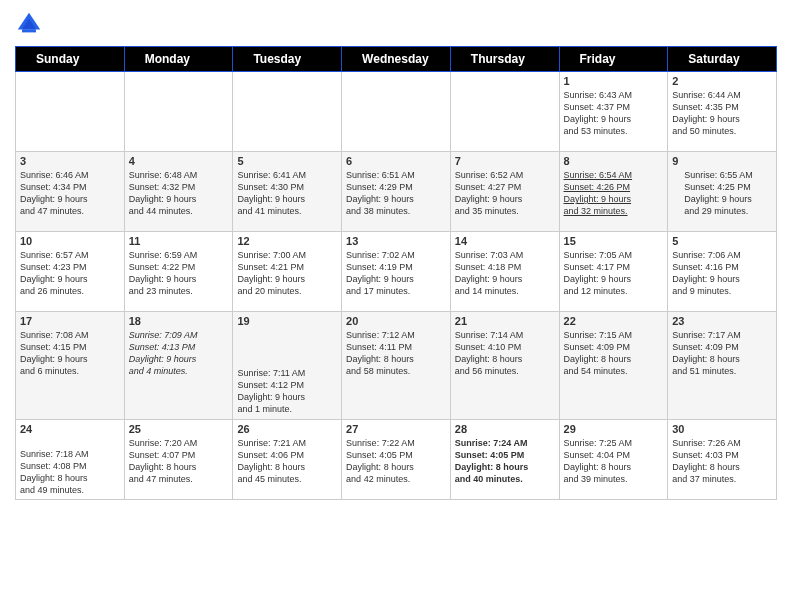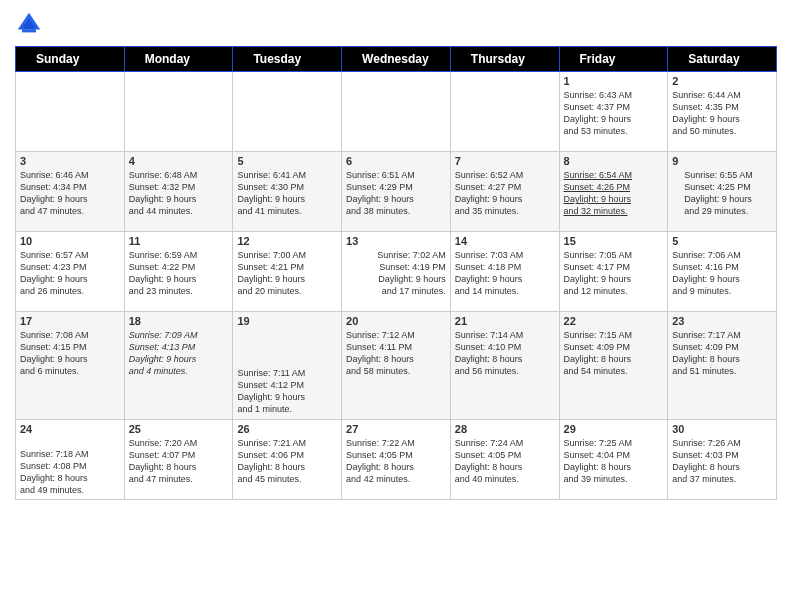--- a/index.html
+++ b/index.html
@@ -218,21 +218,21 @@
           </td>
           <td>
             <span class="day-number">12</span>
             <div class="day-info" style="white-space: pre-line;">Sunrise: 7:00 AM
 Sunset: 4:21 PM
 Daylight: 9 hours
 and 20 minutes.</div>
           </td>
           <td>
             <span class="day-number">13</span>
-            <div class="day-info" style="white-space: pre-line; text-align: right;">Sunrise: 7:02 AM
+            <div class="day-info" style="white-space: pre-line;">Sunrise: 7:02 AM
 Sunset: 4:19 PM
 Daylight: 9 hours
 and 17 minutes.</div>
           </td>
           <td>
             <span class="day-number">14</span>
             <div class="day-info" style="white-space: pre-line;">Sunrise: 7:03 AM
 Sunset: 4:18 PM
 Daylight: 9 hours
 and 14 minutes.</div>
@@ -327,21 +327,21 @@
           </td>
           <td>
             <span class="day-number">27</span>
             <div class="day-info" style="white-space: pre-line;">Sunrise: 7:22 AM
 Sunset: 4:05 PM
 Daylight: 8 hours
 and 42 minutes.</div>
           </td>
           <td>
             <span class="day-number">28</span>
-            <div class="day-info" style="white-space: pre-line;">Sunrise: 7:24 AM
+            <div class="day-info" style="white-space: pre-line; font-weight: bold;">Sunrise: 7:24 AM
 Sunset: 4:05 PM
 Daylight: 8 hours
 and 40 minutes.</div>
           </td>
           <td>
             <span class="day-number">29</span>
             <div class="day-info" style="white-space: pre-line;">Sunrise: 7:25 AM
 Sunset: 4:04 PM
 Daylight: 8 hours
 and 39 minutes.</div>

